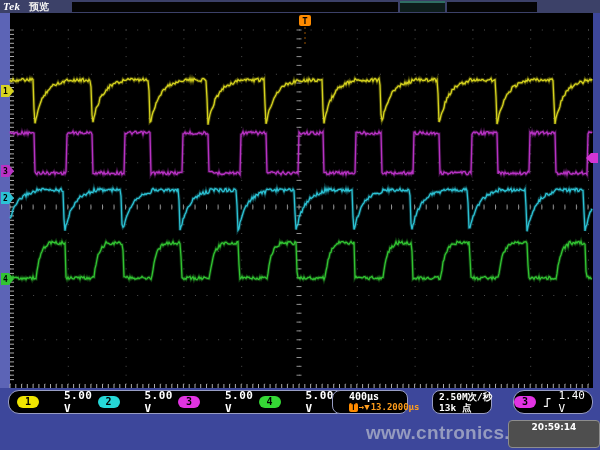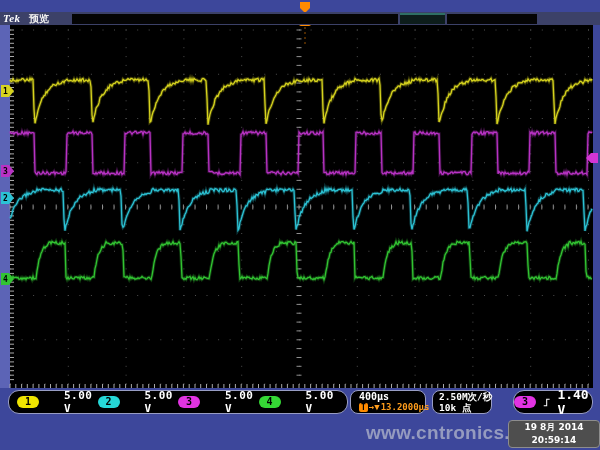--- a/index.html
+++ b/index.html
@@ -1,52 +1,52 @@
 <!DOCTYPE html>
 <html><head>
 <meta charset="utf-8">
 <style>
   html,body{margin:0;padding:0;}
   body{width:600px;height:450px;background:#3d479b;position:relative;overflow:hidden;
        font-family:"DejaVu Sans",sans-serif;}
   #stage{position:absolute;left:0;top:0;width:600px;height:450px;}
 
   
-  .topbar{position:absolute;left:0;top:12px;width:600px;height:13px;background:#3c4168;z-index:5;}
+  .topbar{position:absolute;left:0;top:0;width:600px;height:13px;background:#3c4168;z-index:5;}
   .tek-logo{position:absolute;left:3px;top:0;color:#fff;font:italic bold 11px/13px "Liberation Serif",serif;letter-spacing:.5px;}
   .mode-label{position:absolute;left:29px;top:0;color:#ececec;font:bold 10px/13px "DejaVu Sans",sans-serif;text-align:center;}
   .bar-strip1{position:absolute;left:72px;top:2px;width:326px;height:10px;background:#040404;}
   .bar-strip-teal{position:absolute;left:400px;top:1px;width:45px;height:9px;background:#0d1d1b;border-top:2px solid #2f6f64;}
   .bar-strip2{position:absolute;left:447px;top:2px;width:90px;height:10px;background:#040404;}
 
   
   .screen{position:absolute;left:10px;top:13px;width:583px;height:375px;background:#000;z-index:1;}
   .left-strip{position:absolute;left:0;top:13px;width:10px;height:375px;background:#5c64b6;z-index:1;}
   #scope{position:absolute;left:0;top:0;width:600px;height:450px;z-index:2;}
 
   
   .box{position:absolute;top:390px;height:24px;background:#000;border:1px solid #989dc4;
        border-radius:11px;box-sizing:border-box;display:flex;align-items:center;color:#fff;
        font-family:"DejaVu Sans Mono","Liberation Mono",monospace;z-index:6;}
   .box-ch{left:8px;width:340px;padding:0 8px;}
   .ch-group{display:flex;align-items:center;gap:9px;flex:1;justify-content:flex-start;}
   .ch-badge{display:inline-block;min-width:22px;height:12px;border-radius:7px;color:#000;
             font:bold 10px/12px "DejaVu Sans Mono",monospace;text-align:center;}
   .ch-scale{font-size:11px;font-weight:bold;letter-spacing:.5px;margin-left:16px;}
-  .box-tb{left:350px;width:76px;border-radius:8px;flex-direction:column;align-items:flex-start;
-          justify-content:center;padding:2px 8px;gap:1px;}
+  .box-tb{left:332px;width:76px;border-radius:8px;flex-direction:column;align-items:flex-start;
+          justify-content:center;padding:2px 16px;gap:1px;}
   .tb-line1{color:#fff;font-size:10px;font-weight:bold;line-height:10px;}
   .tb-line2{color:#ff9d1c;font-size:9px;font-weight:bold;line-height:9px;display:flex;align-items:center;gap:1px;}
   .tb-tbadge{background:#ff8b00;color:#000;font:bold 8px/9px "DejaVu Sans Mono",monospace;
              padding:0 2px;border-radius:2px;display:inline-block;}
   .box-acq{left:432px;width:60px;border-radius:8px;flex-direction:column;align-items:flex-start;
            justify-content:center;padding:2px 6px;gap:1px;}
   .acq-line{color:#fff;font-size:9.5px;font-weight:bold;line-height:10px;white-space:nowrap;}
   .box-trig{left:513px;width:80px;border-radius:11px;justify-content:center;gap:7px;}
-  .trig-level{font-size:13px;font-weight:bold;}
+  .trig-level{font-size:11px;font-weight:normal;}
 
   
   .watermark{position:absolute;left:366px;top:422px;color:#959bbf;
              font:bold 19px "Liberation Sans",sans-serif;letter-spacing:.3px;z-index:3;}
   .datebox{position:absolute;left:508px;top:420px;width:90px;height:26px;background:#4e4e4e;
            border:1px solid #8d8d8d;border-radius:4px;color:#fff;text-align:center;z-index:4;
            font:bold 9px/13px "DejaVu Sans",sans-serif;}
 </style>
 </head>
 <body>
@@ -114,30 +114,29 @@
     <span class="tb-line1">400μs</span>
     <span class="tb-line2">
       <span class="tb-tbadge">T</span>
       <span>→▼</span>
       <span>13.2000μs</span>
     </span>
   </div>
 
   <div class="box box-acq">
     <span class="acq-line">2.50M次/秒</span>
-    <span class="acq-line">10k 点</span>
+    <span class="acq-line">13k 点</span>
   </div>
 
   <div class="box box-trig">
     <span class="ch-badge" id="trig-badge" style="background: rgb(226, 51, 226);">3</span>
     <svg width="10" height="13" viewBox="0 0 10 13">
       <path d="M1 11 H5 V2 H9" stroke="#fff" stroke-width="1.4" fill="none"></path>
     </svg>
     <span class="trig-level">1.40 V</span>
   </div>
 
   <div class="watermark">www.cntronics.com</div>
   <div class="datebox">
-    <div>19 8月 2014</div>
     <div>20:59:14</div>
   </div>
 
 </div>
 
 </body></html>

